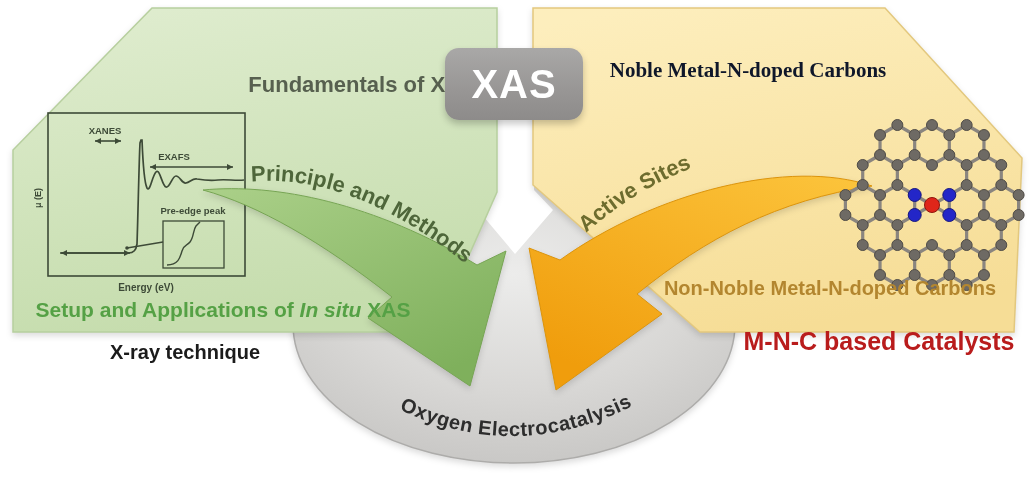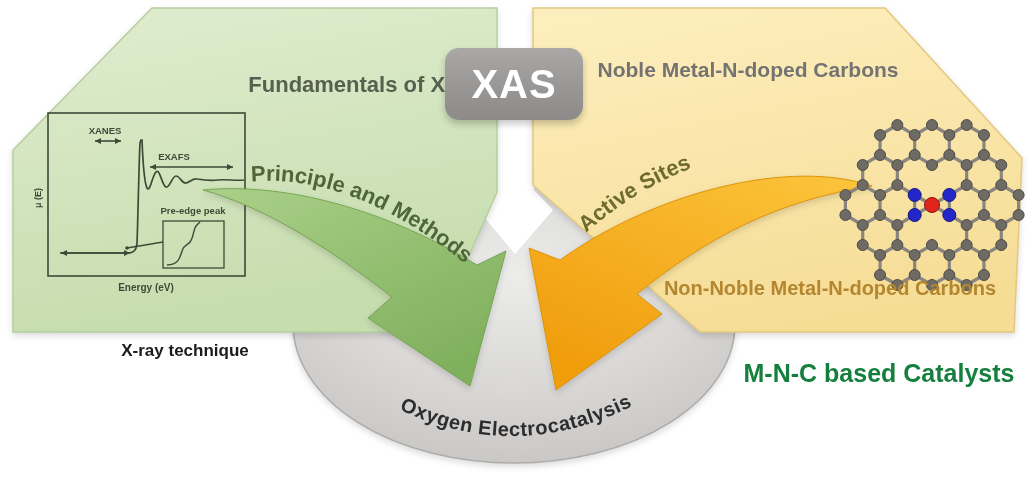--- a/index.html
+++ b/index.html
@@ -3,26 +3,26 @@
 <meta charset="utf-8">
 <style>
   html,body{margin:0;padding:0;background:#ffffff;}
   #stage{
     position:relative;width:1030px;height:477px;background:#ffffff;overflow:hidden;
     font-family:"Liberation Sans", sans-serif;
   }
   #bg-svg{position:absolute;left:0;top:0;}
   .txt{position:absolute;transform:translateX(-50%);white-space:nowrap;font-weight:700;}
   #fundamentals-title{left:362px;top:72px;font-size:22px;color:#57604f;}
-  #noble-title{left:748px;top:58px;font-size:21px;color:#737373;}
+  #noble-title{left:748px;top:58px;font-size:21px;color:#0f172a;font-family:Liberation Serif, serif;}
   #nonnoble-title{left:830px;top:277px;font-size:20px;color:#b3862f;text-align:center;}
   #setup-title{left:223px;top:298px;font-size:21px;color:#55a145;}
   #setup-title .it{font-style:italic;}
-  #xray-caption{left:185px;top:341px;font-size:17px;color:#1b1b1b;}
-  #mnc-caption{left:879px;top:359px;font-size:25px;color:#15803d;}
+  #xray-caption{left:185px;top:341px;font-size:20px;color:#1b1b1b;}
+  #mnc-caption{left:879px;top:327px;font-size:25px;color:#b91c1c;}
   #xas-badge{
     position:absolute;left:445px;top:48px;width:138px;height:72px;border-radius:14px;
     background:linear-gradient(180deg,#a9a8a7 0%,#999796 55%,#8d8b8a 100%);
     box-shadow:0 4px 7px rgba(0,0,0,0.22);
     display:flex;align-items:center;justify-content:center;
     color:#ffffff;font-size:40px;font-weight:700;letter-spacing:1px;
   }
   .soft{filter:drop-shadow(0 3px 3px rgba(0,0,0,0.14));}
 </style>
 </head>
@@ -178,17 +178,18 @@
       <textPath href="#arcAS" startOffset="8%">Active Sites</textPath>
     </text>
     <text font-size="20" font-weight="700" fill="#2d2d2d" letter-spacing="0.5" font-family="Liberation Sans, sans-serif" text-anchor="middle">
       <textPath href="#arcOX" startOffset="50%">Oxygen Electrocatalysis</textPath>
     </text>
   </svg>
 
   <div class="txt" id="fundamentals-title">Fundamentals of XAS</div>
   <div class="txt" id="noble-title">Noble Metal-N-doped Carbons</div>
   <div class="txt" id="nonnoble-title">Non-Noble Metal-N-doped Carbons</div>
+  <div class="txt" id="setup-title"><span>Setup and Applications of </span><span class="it">In situ</span><span> XAS</span></div>
   <div class="txt" id="xray-caption">X-ray technique</div>
   <div class="txt" id="mnc-caption">M-N-C based Catalysts</div>
   <div id="xas-badge">XAS</div>
 
 </div>
 
 </body></html>

